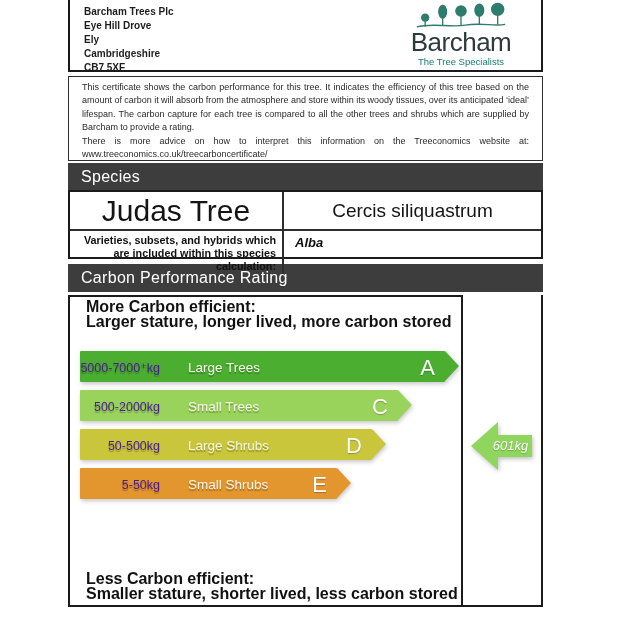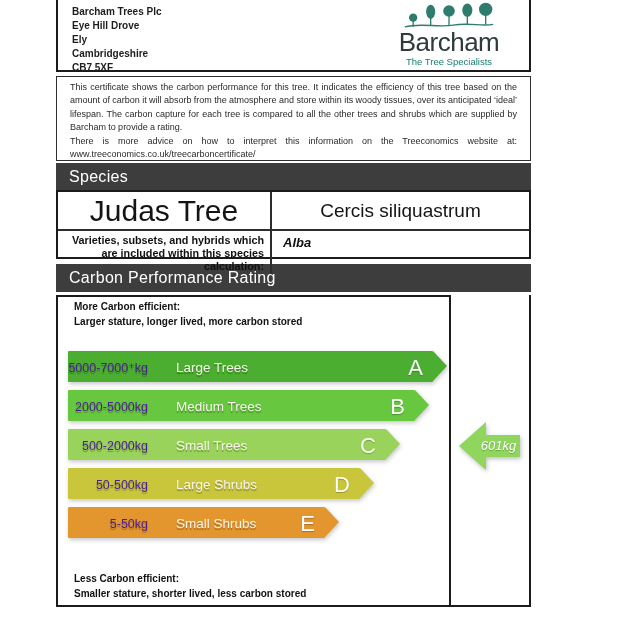--- a/index.html
+++ b/index.html
@@ -6,21 +6,21 @@
     --border:#1b1b1b;
     --section-bar:#3d3d3d;
     --logo-teal:#2e7c6d;
     --logo-text:#2f3a3b;
     --tagline-teal:#157d6d;
   }
   *{box-sizing:border-box;margin:0;padding:0;}
   html,body{background:#ffffff;}
   body{font-family:"Liberation Sans","DejaVu Sans",sans-serif;}
   .page{position:relative;width:620px;height:620px;background:#ffffff;overflow:hidden;}
-  .content{position:absolute;left:56px;top:0;width:475px;}
+  .content{position:absolute;left:68px;top:0;width:475px;}
 
   
   .header-box{position:relative;height:72px;border-left:2px solid var(--border);
     border-right:2px solid var(--border);border-bottom:2px solid var(--border);}
   .address{padding:5px 0 0 14px;font-size:10px;font-weight:700;line-height:13.9px;color:#1d1d1d;}
   .logo{position:absolute;top:1px;right:14px;width:132px;text-align:center;}
   .logo svg{display:block;margin:0 auto;width:92px;height:30px;color:var(--logo-teal);}
   .logo-name{font-size:26px;line-height:27px;margin-top:-2px;color:var(--logo-text);letter-spacing:-0.5px;}
   .logo-tagline{font-size:9.5px;line-height:11px;color:var(--tagline-teal);}
 
@@ -45,21 +45,21 @@
   .latin-name{font-size:19px;color:#141414;}
   .varlabel{font-size:10.8px;font-weight:600;line-height:13.2px;color:#111;padding:3px 6px 0 13px;}
   .varvalue{font-size:13px;font-weight:600;color:#111;padding:4px 0 0 11px;font-style:italic;}
 
   
   .rating-row{display:flex;margin-top:3px;height:312px;}
   .rating-box{position:relative;width:414px;height:312px;border:2px solid var(--border);
     padding:3px 0 0 10px;}
   .arrow-col{position:relative;width:84px;height:312px;border-right:2px solid var(--border);
     border-bottom:2px solid var(--border);}
-  .eff-label{font-size:10px;font-weight:700;line-height:14.5px;color:#111;padding-left:6px;}
+  .eff-label{font-size:16px;font-weight:700;line-height:14.5px;color:#111;padding-left:6px;}
   .eff-label.bottom{position:absolute;left:10px;bottom:4px;padding-left:6px;}
 
   .bands{margin-top:22px;}
   .band{position:relative;height:31px;margin-bottom:8px;border-radius:1px;
     line-height:31px;white-space:nowrap;
     filter:drop-shadow(1.5px 2px 2px rgba(0,0,0,0.22));background:var(--c,#4cae31);}
   .band::after{content:"";position:absolute;left:100%;top:0;width:0;height:0;
     border-top:15.5px solid transparent;border-bottom:15.5px solid transparent;
     border-left:14px solid var(--c,#4cae31);}
   .band .range{display:inline-block;width:80px;text-align:right;font-size:12.5px;color:#4c1d95;
@@ -143,24 +143,20 @@
       <div class="rating-box">
         <div class="eff-label top">
           <div>More Carbon efficient:</div>
           <div>Larger stature, longer lived, more carbon stored</div>
         </div>
         <div class="bands">
           <div class="band" style="--c: #4cae31; width: 365px;">
             <span class="range">5000-7000⁺kg</span><span class="cat">Large Trees</span>
             <span class="grade">A</span>
           </div>
-          <div class="band" style="--c: #67c73f; width: 347px;">
-            <span class="range">2000-5000kg</span><span class="cat">Medium Trees</span>
-            <span class="grade">B</span>
-          </div>
           <div class="band" style="--c: #9ad35c; width: 318px;">
             <span class="range">500-2000kg</span><span class="cat">Small Trees</span>
             <span class="grade">C</span>
           </div>
           <div class="band" style="--c: #c9c63c; width: 292px;">
             <span class="range">50-500kg</span><span class="cat">Large Shrubs</span>
             <span class="grade">D</span>
           </div>
           <div class="band" style="--c: #e3952e; width: 257px;">
             <span class="range">5-50kg</span><span class="cat">Small Shrubs</span>

